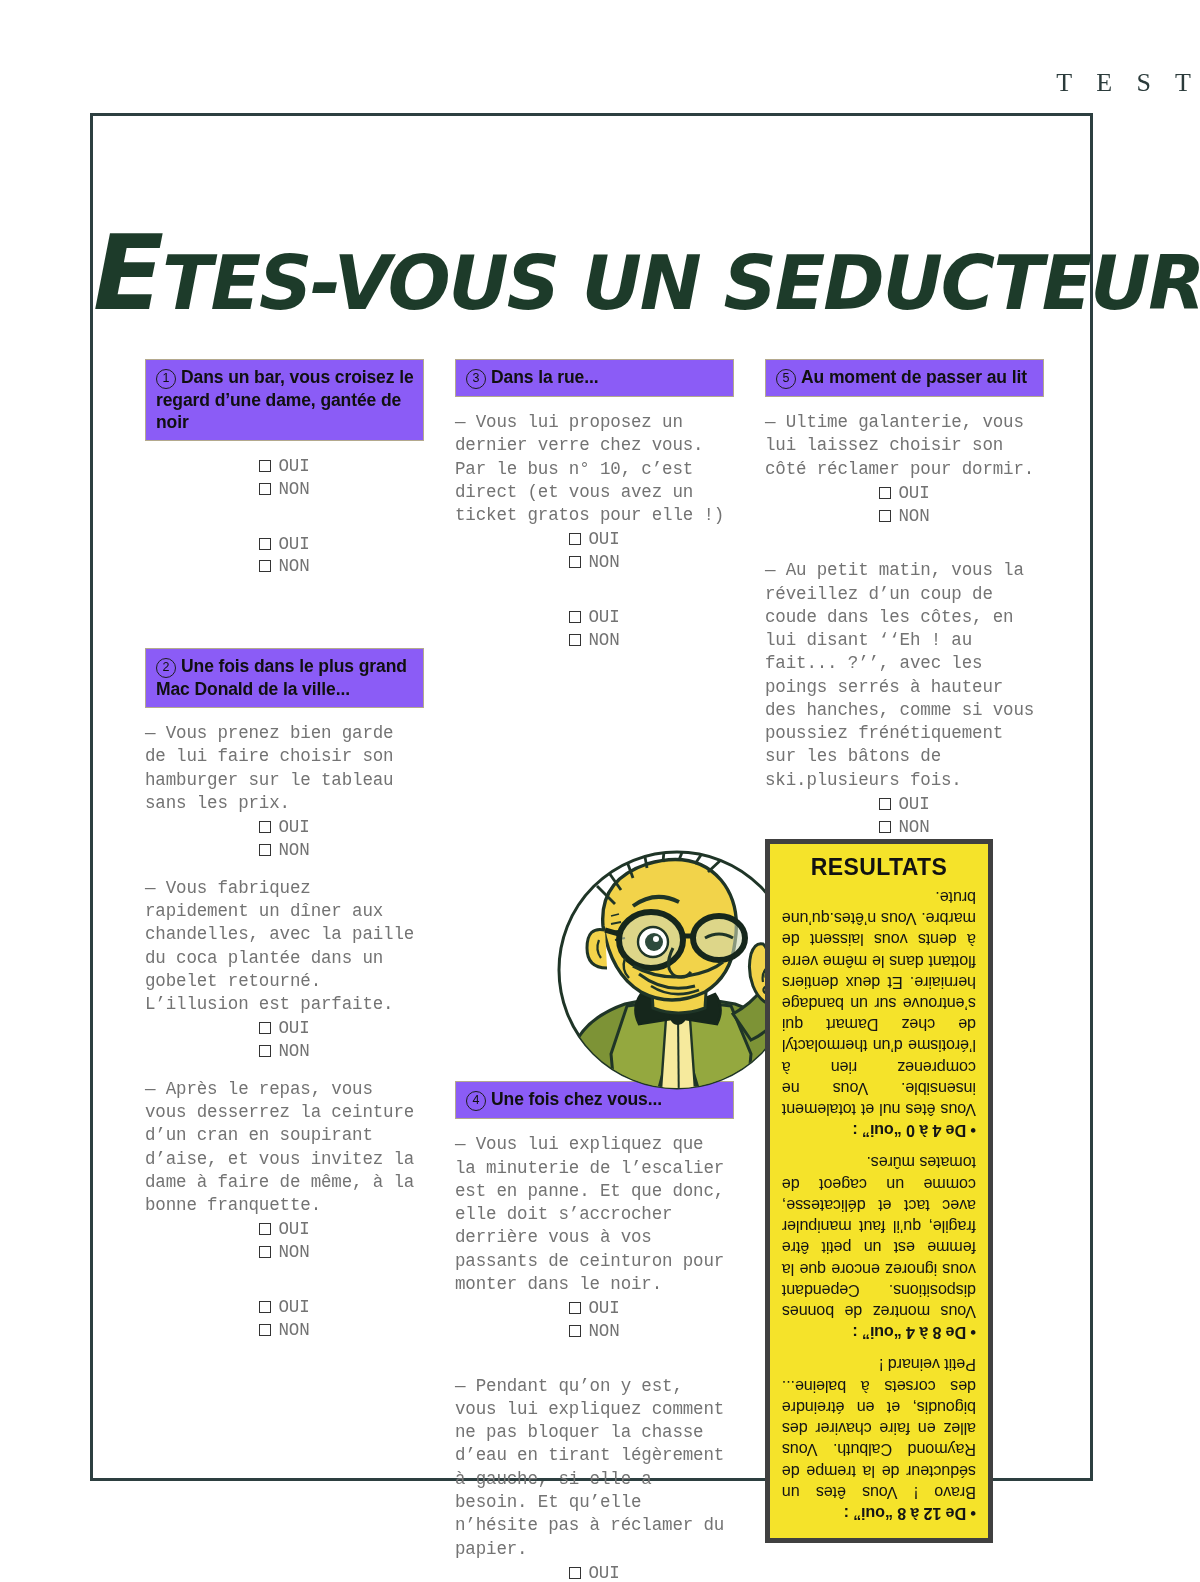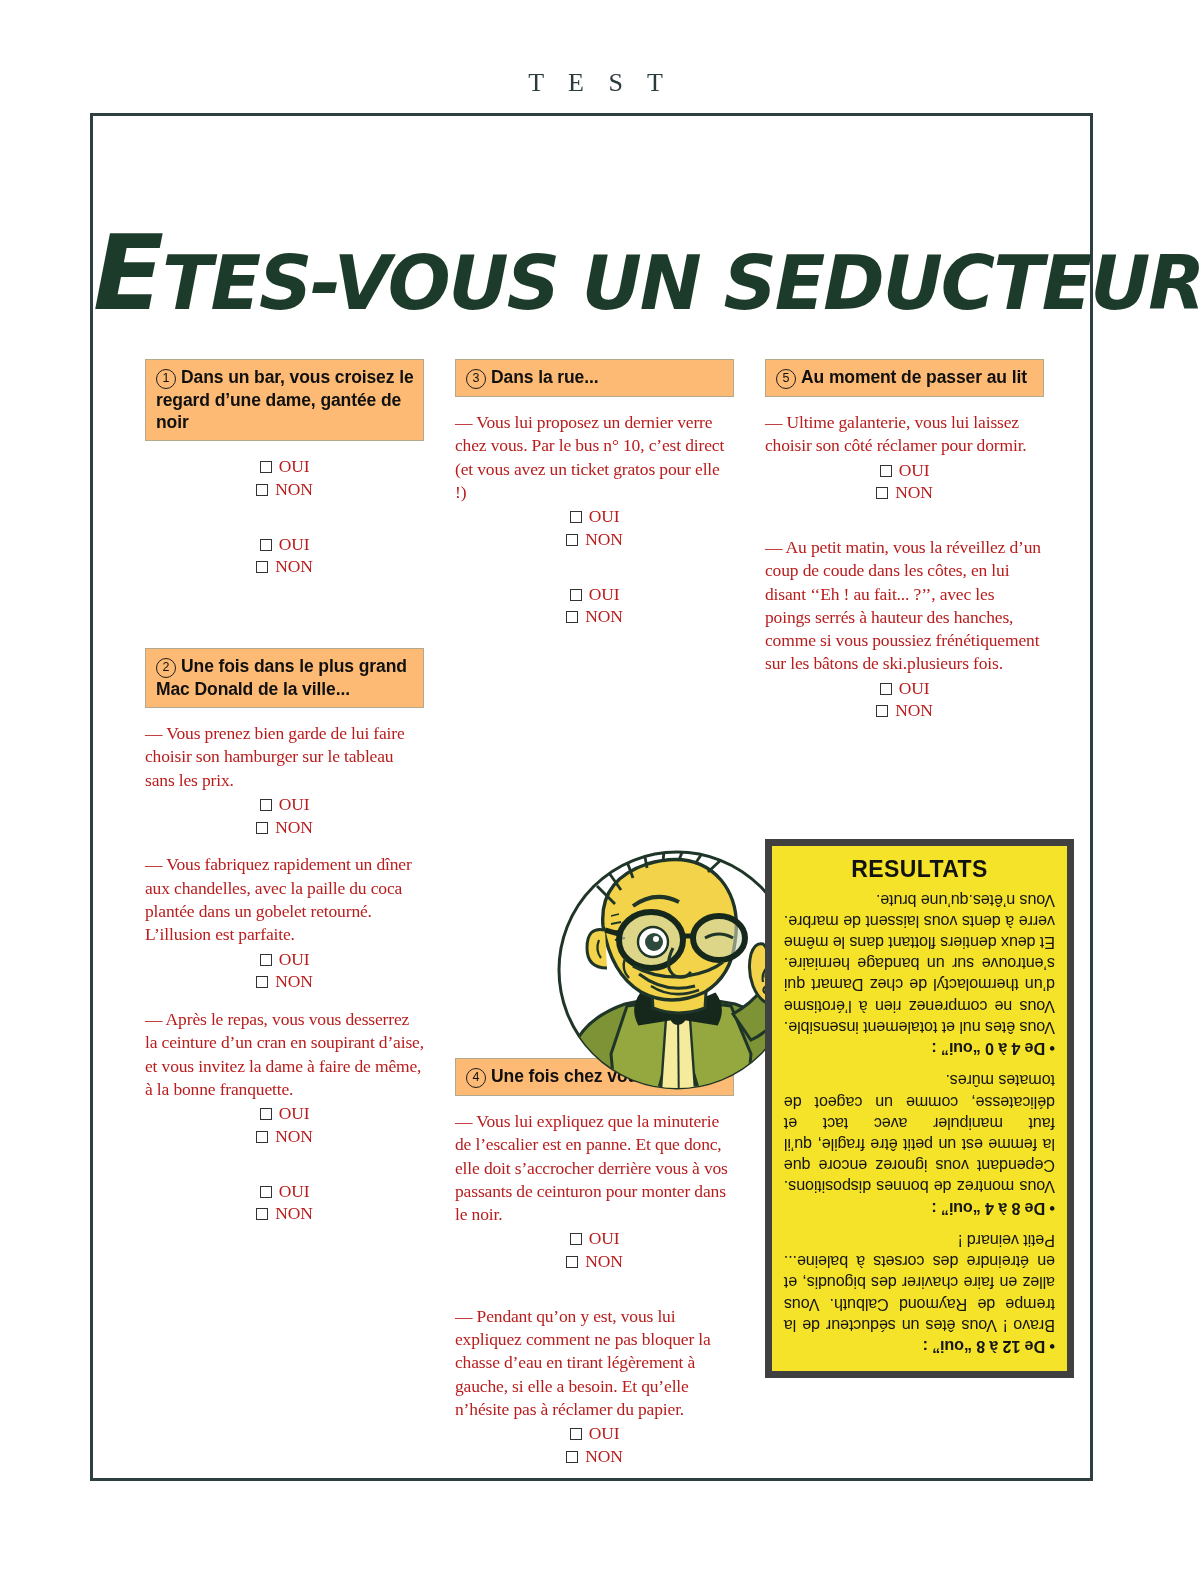--- a/index.html
+++ b/index.html
@@ -14,21 +14,21 @@
     font-family: "Liberation Sans", sans-serif;
     overflow: hidden;
   }
 
   
   #page-label {
     position: absolute;
     top: 68px;
     left: 0;
     width: 1200px;
-    text-align: center;
+    text-align: right;
     font-family: "Liberation Serif", serif;
     font-size: 26px;
     letter-spacing: 9px;
     color: #2b3b3b;
     font-weight: 400;
   }
 
   
   #frame {
     position: absolute;
@@ -68,21 +68,21 @@
     top: 243px;
     width: 279px;
   }
   #col-1 { left: 52px; }
   #col-2 { left: 362px; }
   #col-3 { left: 672px; }
 
   
   .qblock { position: relative; }
   .qheader {
-    background: #fdba74;
+    background: #8b5cf6;
     border: 1px solid #b4a98d;
     box-sizing: border-box;
     padding: 6px 8px 7px 10px;
     font-family: "Liberation Sans", sans-serif;
     font-weight: bold;
     font-size: 17.5px;
     line-height: 1.26;
     color: #101010;
     letter-spacing: -0.1px;
   }
@@ -95,24 +95,24 @@
     border-radius: 50%;
     text-align: center;
     font-size: 12.5px;
     font-weight: normal;
     vertical-align: 1px;
     margin-right: 5px;
   }
 
   .qbody {
     padding-top: 14px;
-    font-family: Liberation Serif, serif;
+    font-family: Liberation Mono, monospace;
     font-size: 17.5px;
     line-height: 1.33;
-    color: #b91c1c;
+    color: #737373;
     letter-spacing: -0.15px;
   }
   .qitem { margin-bottom: 15px; }
   .qitem:last-child { margin-bottom: 0; margin-top: 32px; }
   .qtext { margin: 0 0 1px 0; }
 
   .choice {
     display: block;
     white-space: nowrap;
     line-height: 1.3;
@@ -138,23 +138,23 @@
     top: 702px;
     width: 270px;
     height: 300px;
   }
 
   
   #results-box {
     position: absolute;
     left: 672px;
     top: 723px;
-    width: 309px;
+    width: 228px;
     background: #f5e32a;
-    border: 7px solid #404040;
+    border: 5px solid #404040;
     box-sizing: border-box;
     padding: 10px 12px 14px 12px;
   }
   #results-title {
     text-align: center;
     font-family: "Liberation Sans", sans-serif;
     font-weight: bold;
     font-size: 23px;
     letter-spacing: 0.4px;
     color: #121212;

